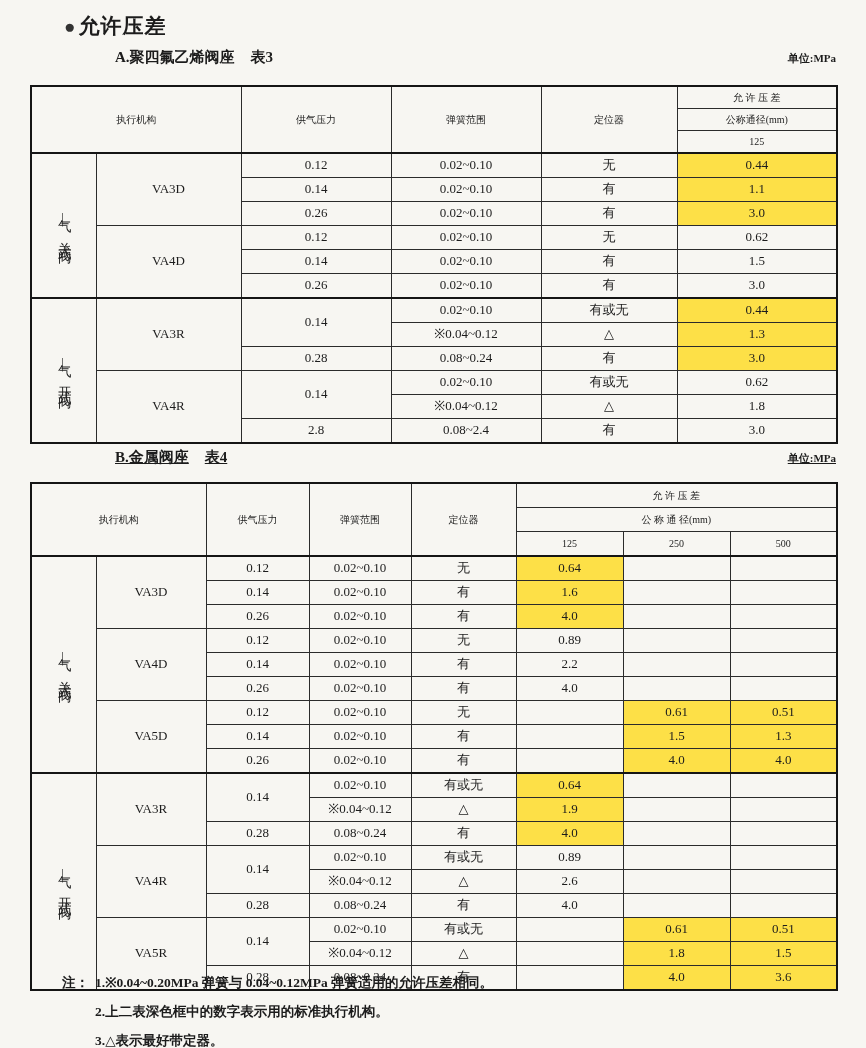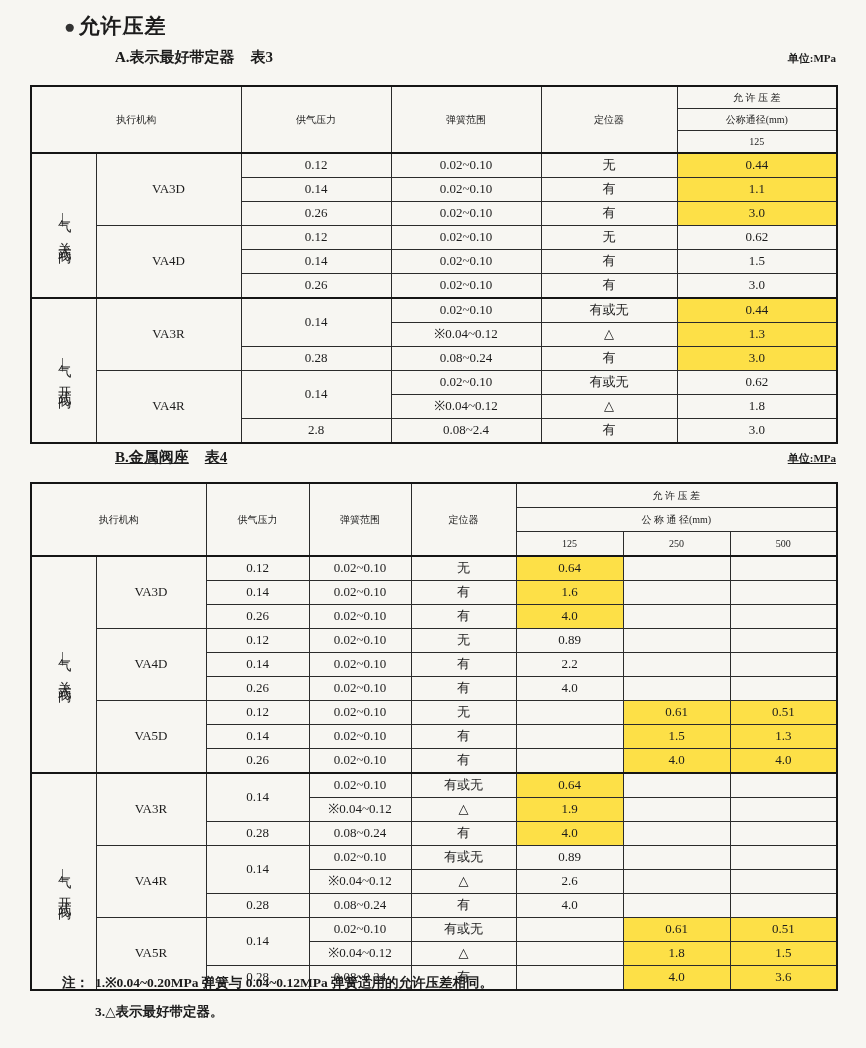--- a/index.html
+++ b/index.html
@@ -63,21 +63,21 @@
 </style>
 </head>
 <body>
 
 <div class="page-title">
   <span class="bullet">●</span>
   <span>允许压差</span>
 </div>
 
 <div class="caption-row caption-a">
-  <span>A.表示最好带定器</span>
+  <span>A.聚四氟乙烯阀座</span>
   <span class="tno">表3</span>
   <span class="unit">单位:MPa</span>
 </div>
 
 <table id="table-a">
   <colgroup>
     <col style="width:65px">
       <col style="width:145px">
       <col style="width:150px">
     <col style="width:150px">
@@ -363,15 +363,16 @@
         <td class="shaded">4.0</td>
         <td class="shaded">3.6</td>
       </tr>
     </tbody>
 </table>
 
 <div class="notes">
   <span class="note-label">注：</span>
   <div class="note-items">
     <div>1.※0.04~0.20MPa 弹簧与 0.04~0.12MPa 弹簧适用的允许压差相同。</div>
+    <div>2.上二表深色框中的数字表示用的标准执行机构。</div>
     <div>3.△表示最好带定器。</div>
   </div>
 </div>
 
 </body></html>

